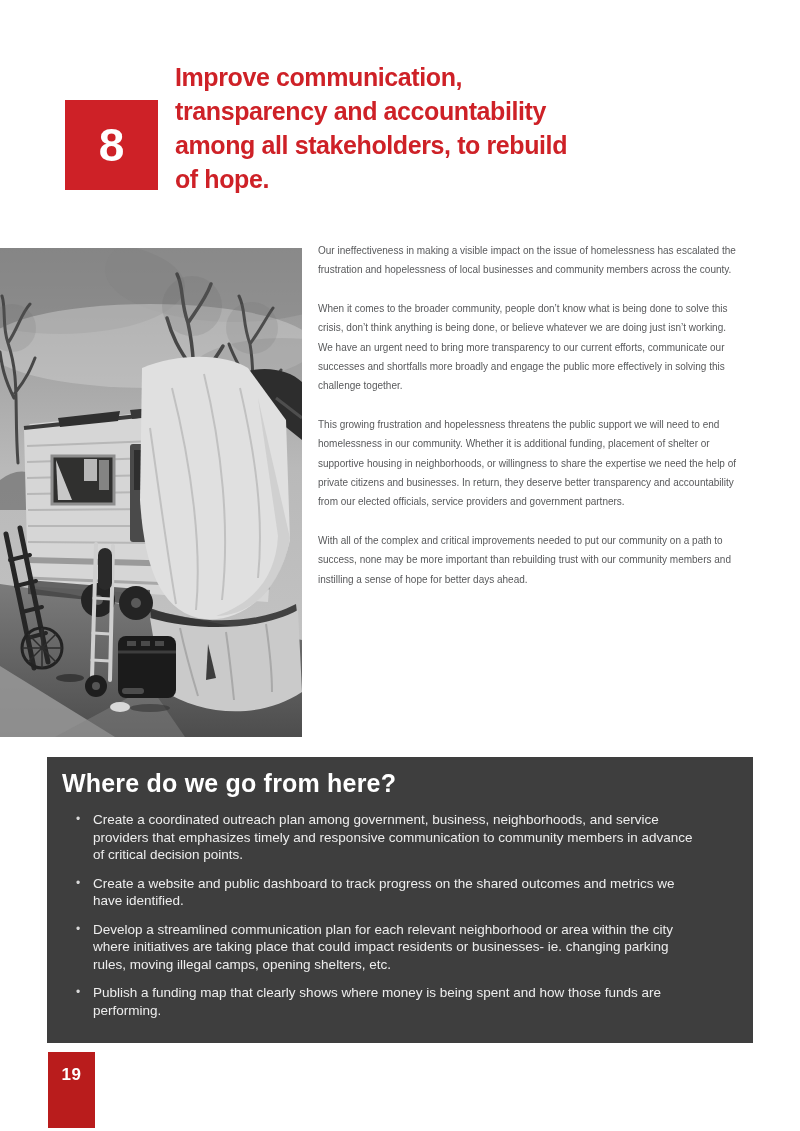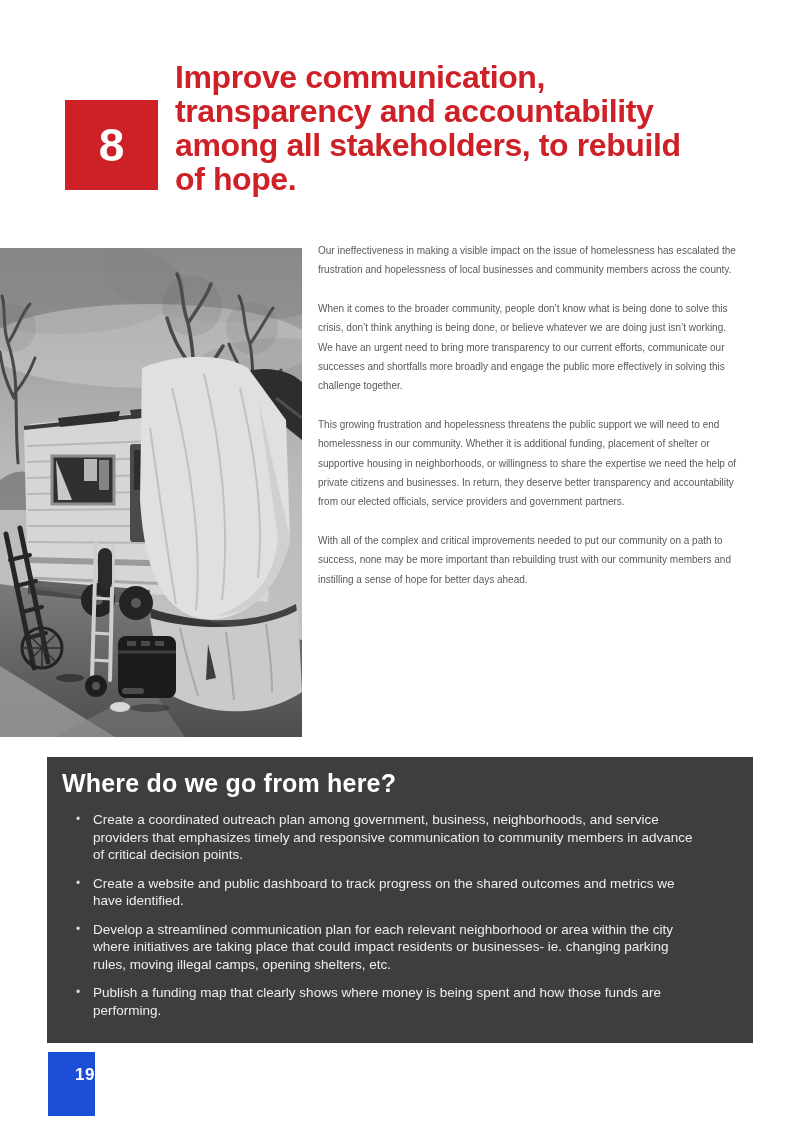--- a/index.html
+++ b/index.html
@@ -10,21 +10,21 @@
   }
   
   .num-box{
     position:absolute;left:65px;top:100px;width:93px;height:90px;
     background:#ce2127;color:#ffffff;display:flex;align-items:center;
     justify-content:center;font-size:46px;font-weight:bold;
   }
   
   .heading{
     position:absolute;left:175px;top:60px;width:600px;
-    color:#ce2127;font-weight:bold;font-size:32px;line-height:34px;
+    color:#ce2127;font-weight:bold;font-size:25px;line-height:34px;
     letter-spacing:-0.4px;
   }
   .heading div{white-space:nowrap;}
   
   .photo{
     position:absolute;left:0;top:248px;width:302px;height:489px;
     display:block;
   }
   
   .body-col{position:absolute;left:318px;top:241px;width:432px;}
@@ -44,23 +44,23 @@
   .bullets li{
     position:relative;font-size:13.5px;line-height:17.5px;color:#ededed;
     margin-bottom:11px;
   }
   .bullets li::before{
     content:"\2022";position:absolute;left:-17px;top:0;
     font-size:12px;color:#d8d8d8;
   }
   
   .page-num{
-    position:absolute;left:48px;top:1052px;width:47px;height:64px;
-    background:#1d4ed8;color:#ffffff;font-size:17px;font-weight:bold;
-    text-align:right;padding-top:13px;box-sizing:border-box;
+    position:absolute;left:48px;top:1052px;width:47px;height:76px;
+    background:#b91c1c;color:#ffffff;font-size:17px;font-weight:bold;
+    text-align:center;padding-top:13px;box-sizing:border-box;
     letter-spacing:0.5px;
   }
 </style>
 </head>
 <body>
 
 <div id="page">
 
   <div class="num-box">
     <span>8</span>

